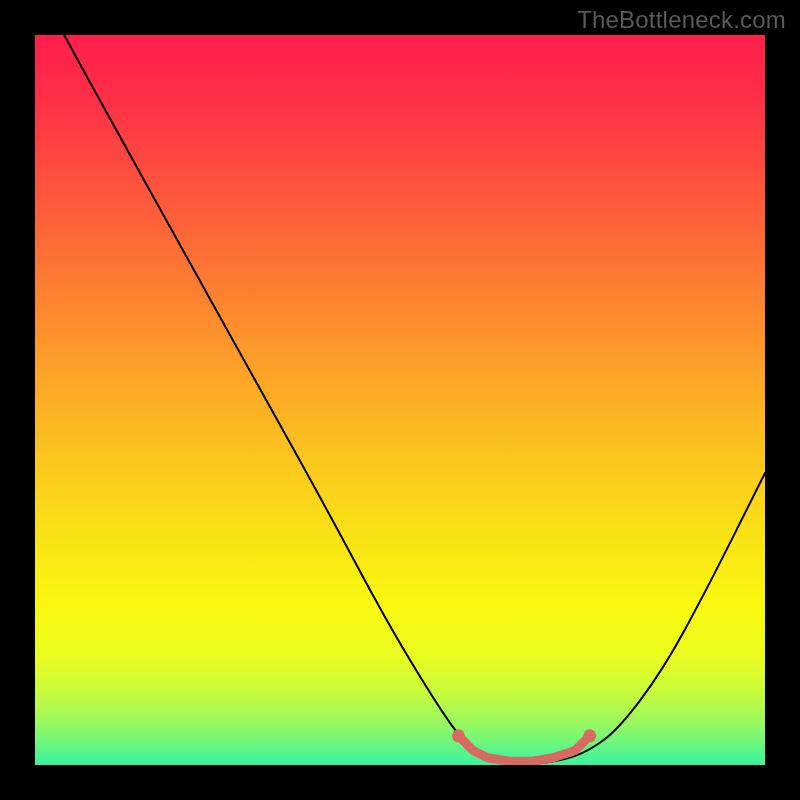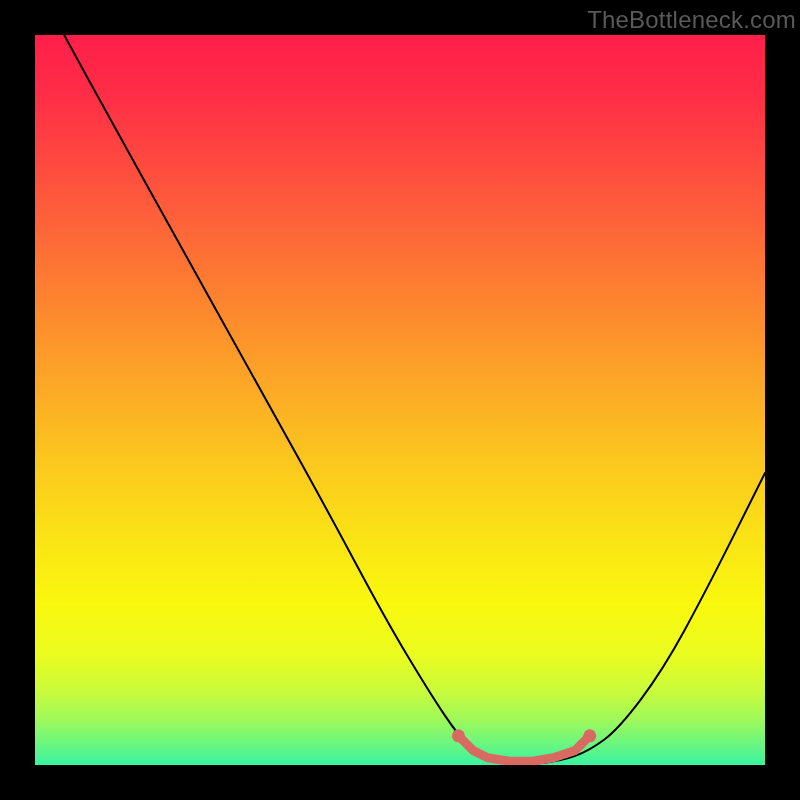--- a/index.html
+++ b/index.html
@@ -23,21 +23,21 @@
     position: absolute;
     left: 35px;
     top: 35px;
     width: 730px;
     height: 730px;
     overflow: hidden;
   }
   .watermark {
     position: absolute;
     top: 6px;
-    right: 4px;
+    right: 14px;
     color: #5a5a5a;
     font-size: 24px;
     font-weight: 500;
     letter-spacing: 0.2px;
   }
   svg {
     display: block;
   }
 </style>
 </head>

